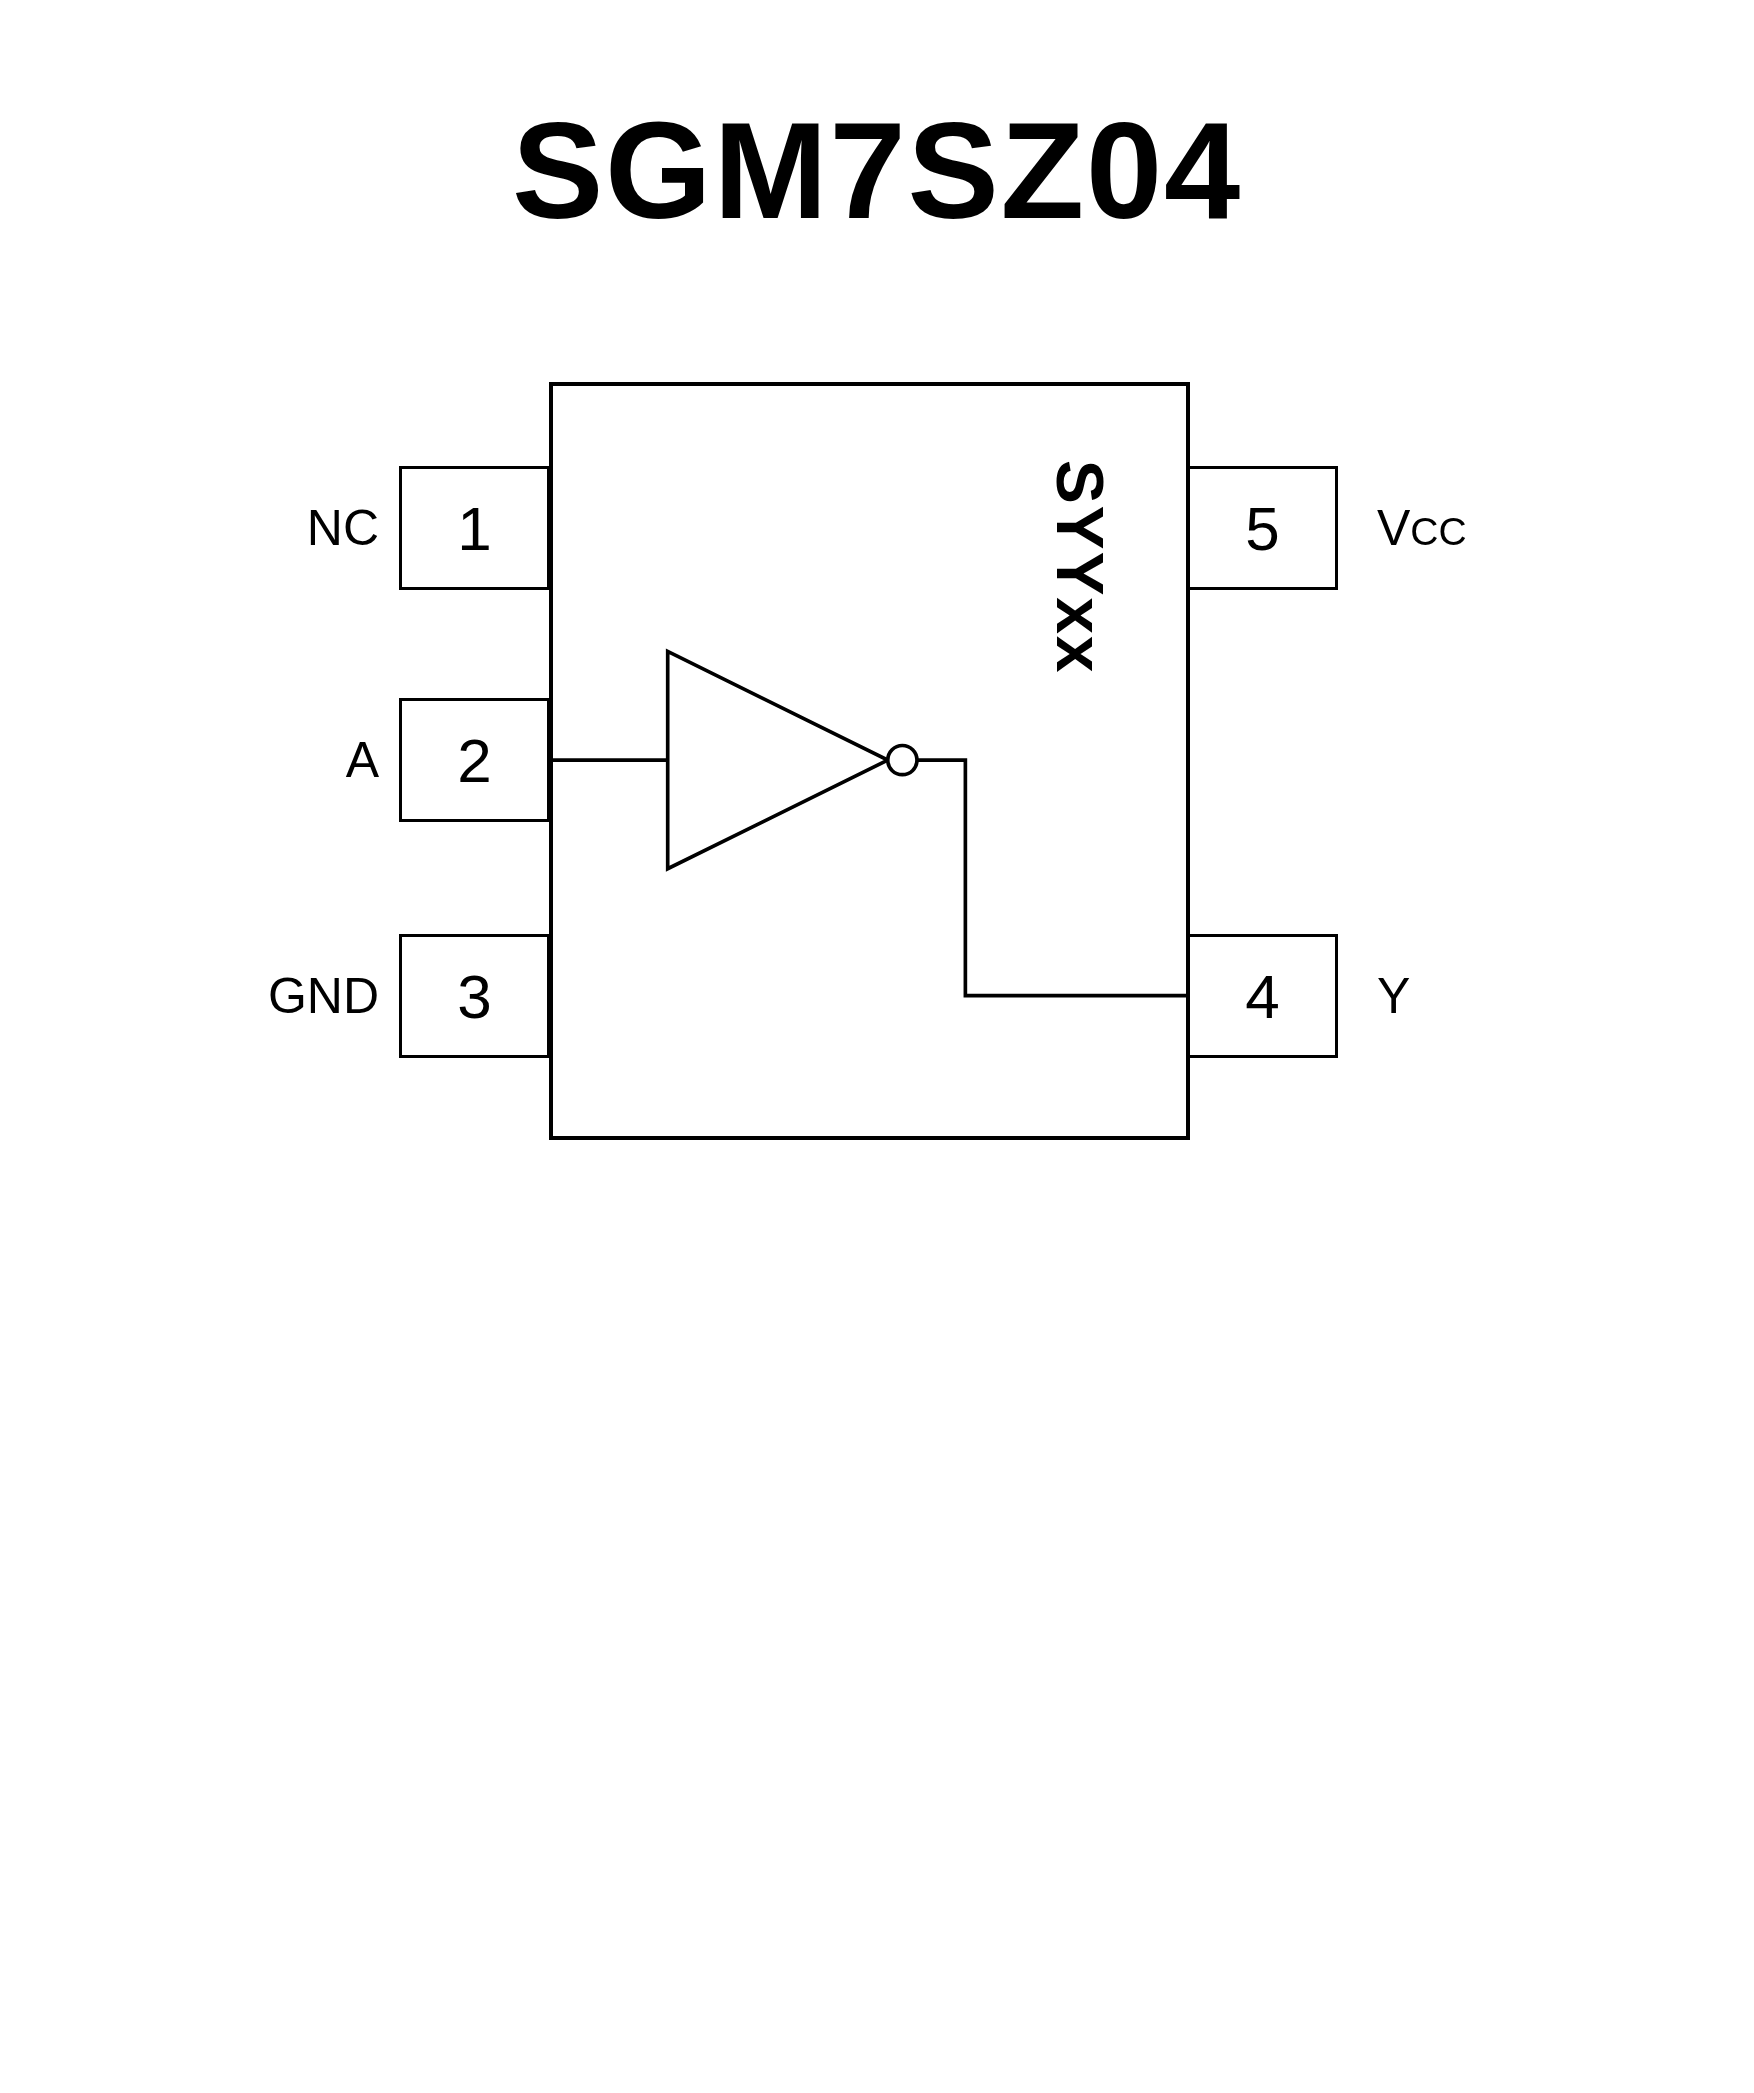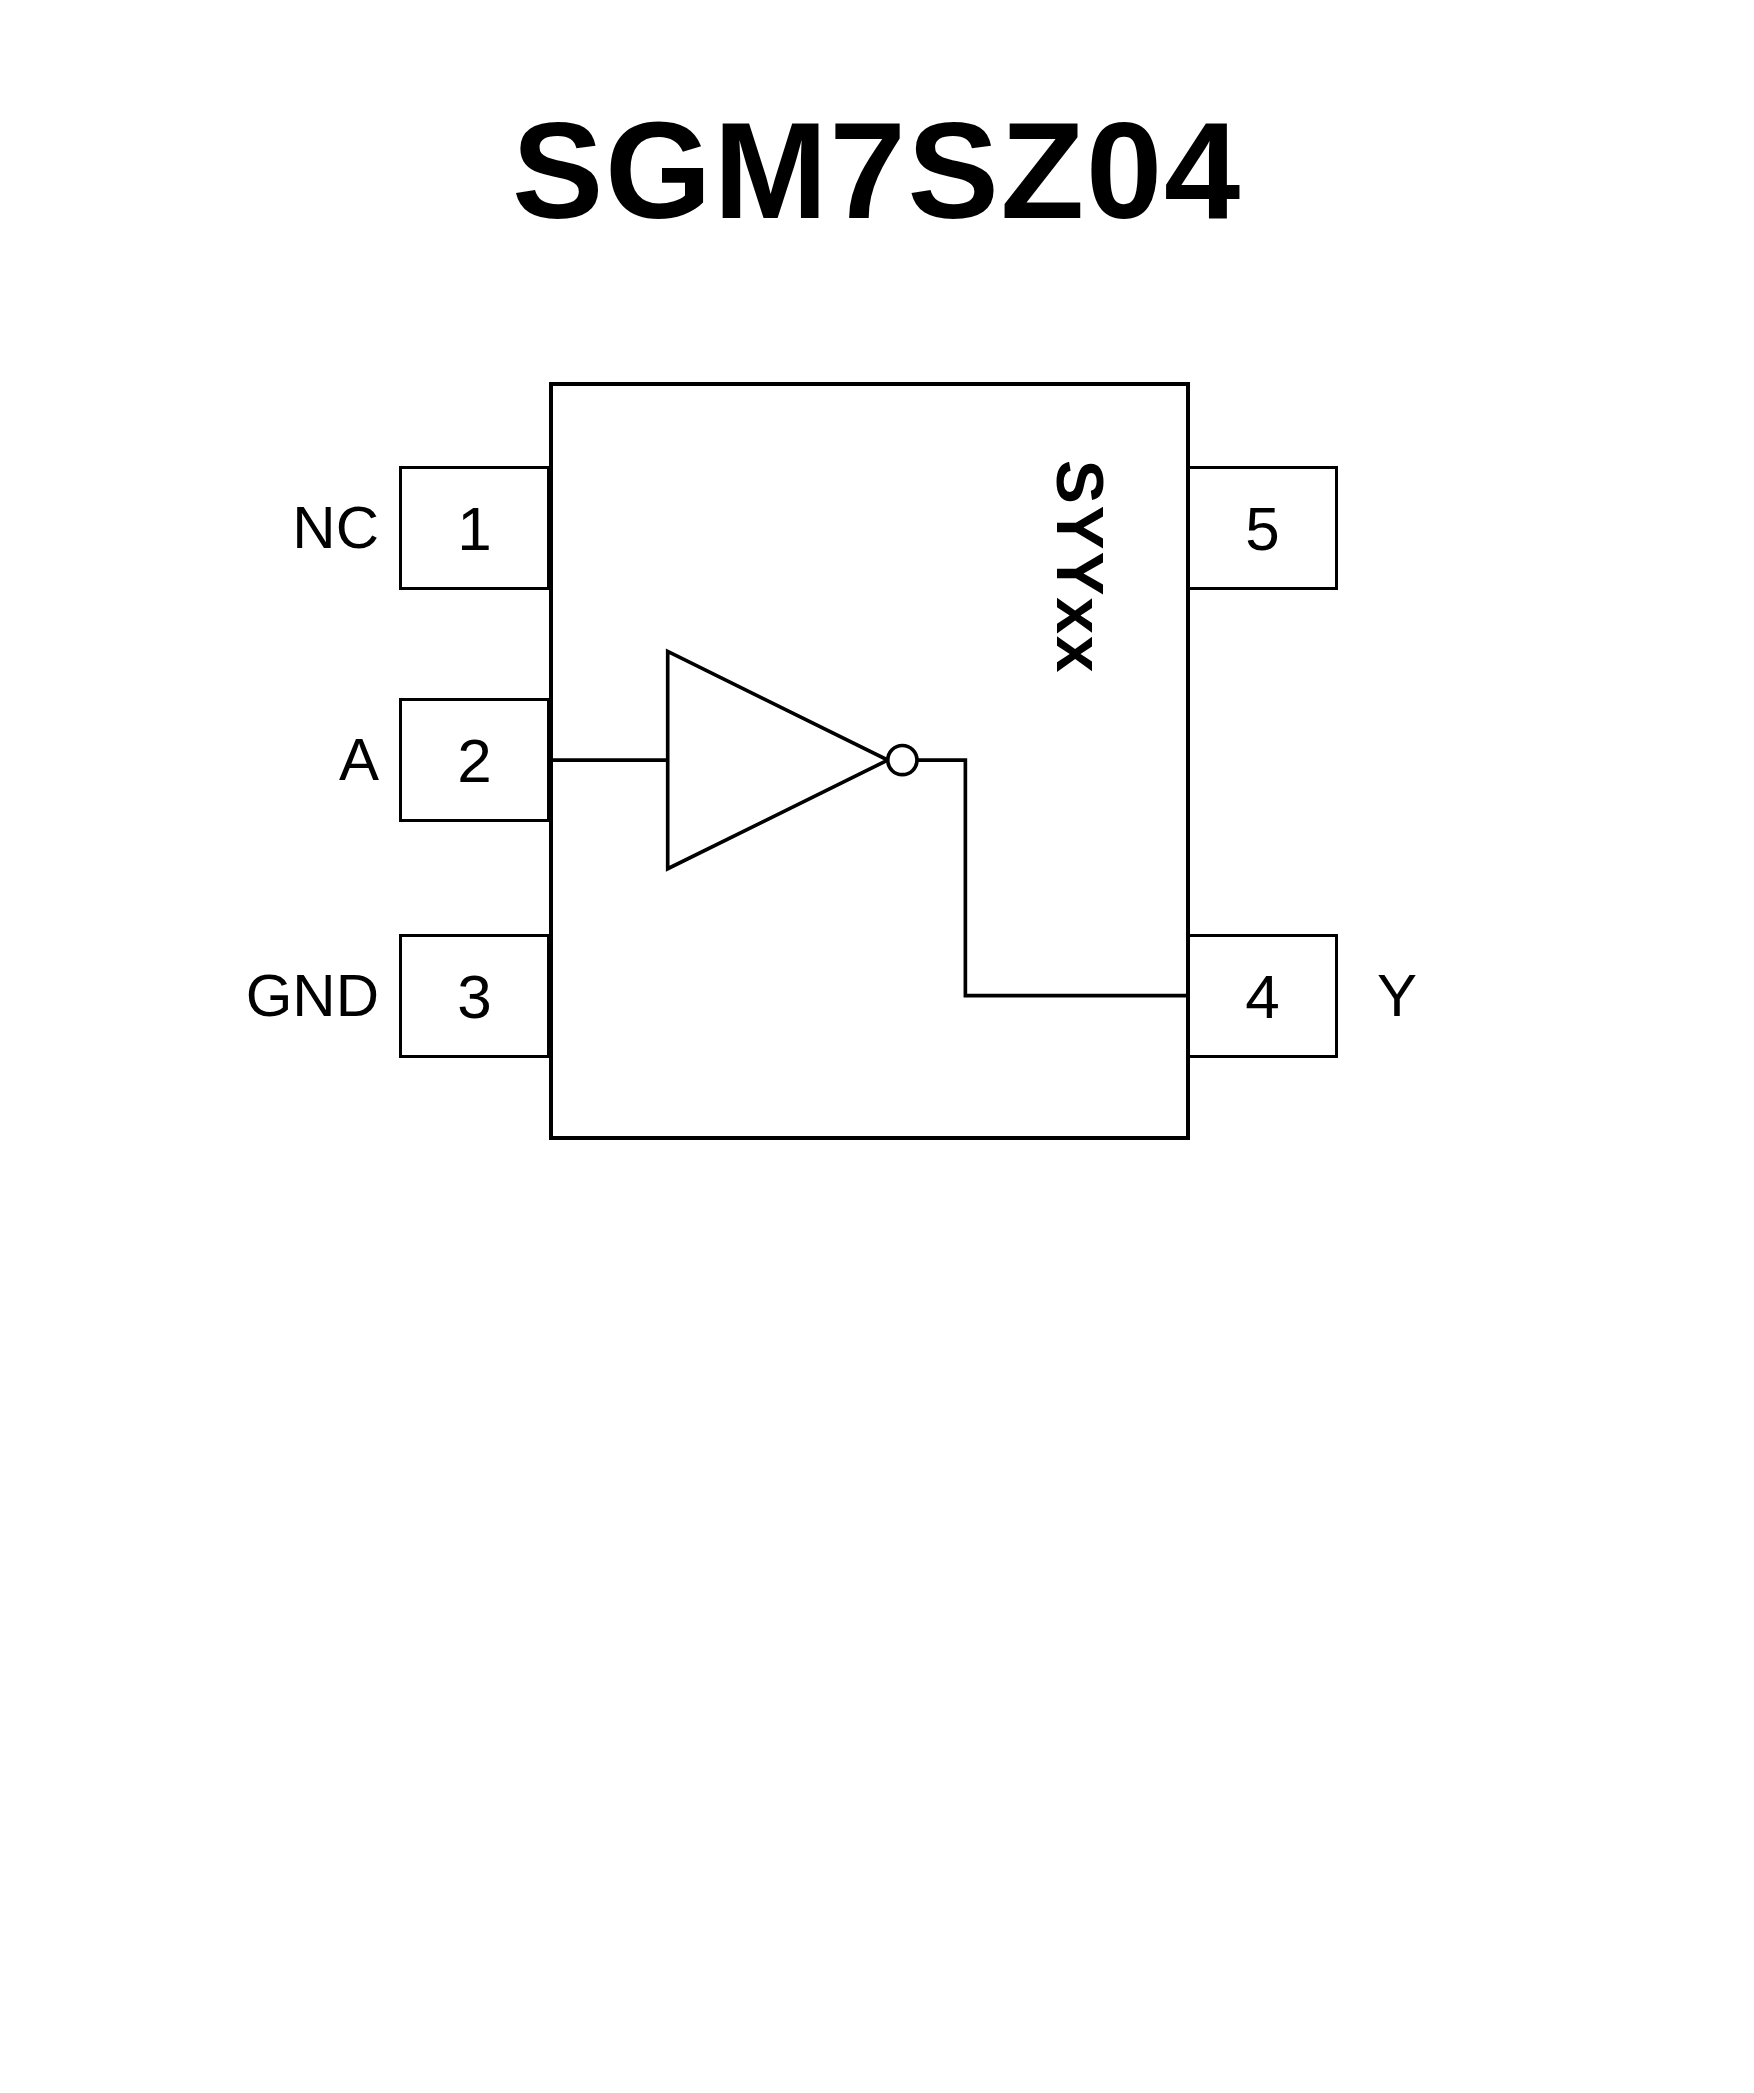--- a/index.html
+++ b/index.html
@@ -59,21 +59,21 @@
     font-weight: 400;
   }
   .pin-left  { left: 399px; }
   .pin-right { left: 1187px; }
   .pin-row-1 { top: 466px; }
   .pin-row-2 { top: 698px; }
   .pin-row-3 { top: 934px; }
 
   .side-label {
     position: absolute;
-    font-size: 60px;
+    font-size: 50px;
     font-weight: 400;
     line-height: 124px;
     height: 124px;
     white-space: nowrap;
   }
   .label-left {
     left: 96px;
     width: 283px;
     text-align: right;
   }
@@ -128,18 +128,21 @@
     <span>5</span>
   </div>
   <div class="pin-box pin-right pin-row-3">
     <span>4</span>
   </div>
 
   <div class="side-label label-left pin-row-1">NC</div>
   <div class="side-label label-left pin-row-2">A</div>
   <div class="side-label label-left pin-row-3">GND</div>
 
+  <div class="side-label label-right pin-row-1">
+    <span>V</span><span class="label-sub">CC</span>
+  </div>
   <div class="side-label label-right pin-row-3">
     <span>Y</span><span class="label-sub"></span>
   </div>
 
 </div>
 
 
 </body></html>

